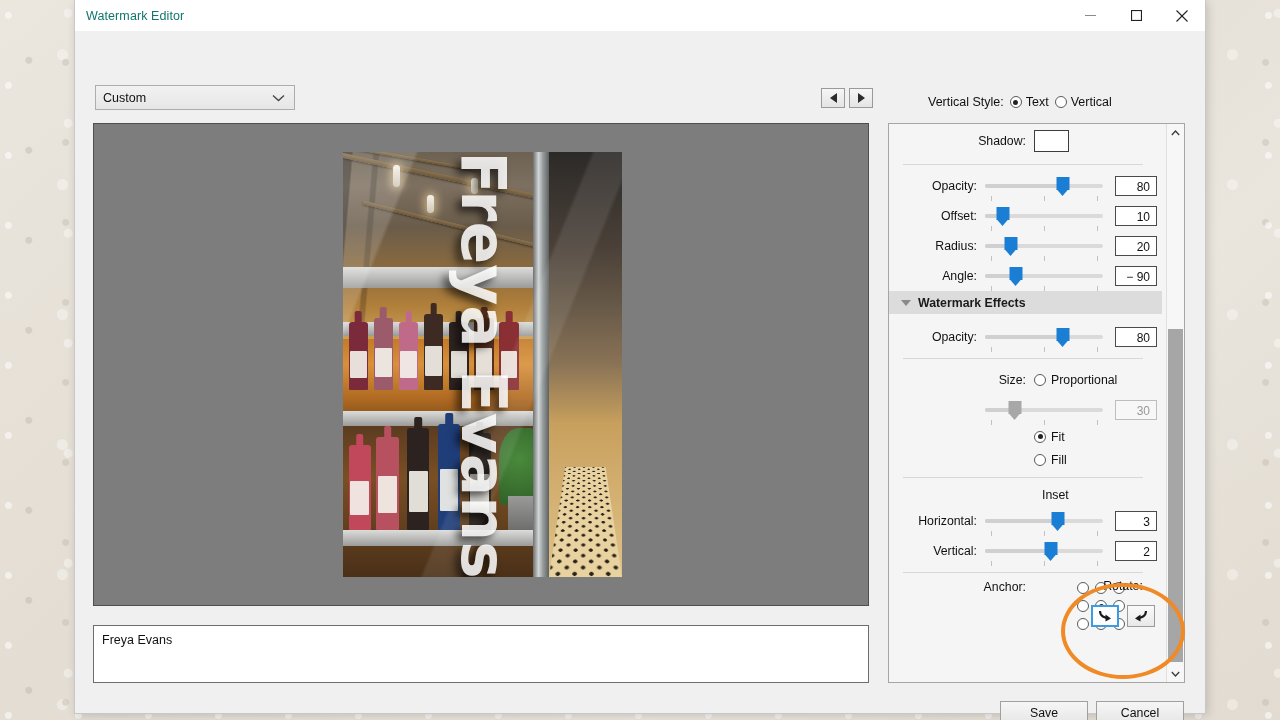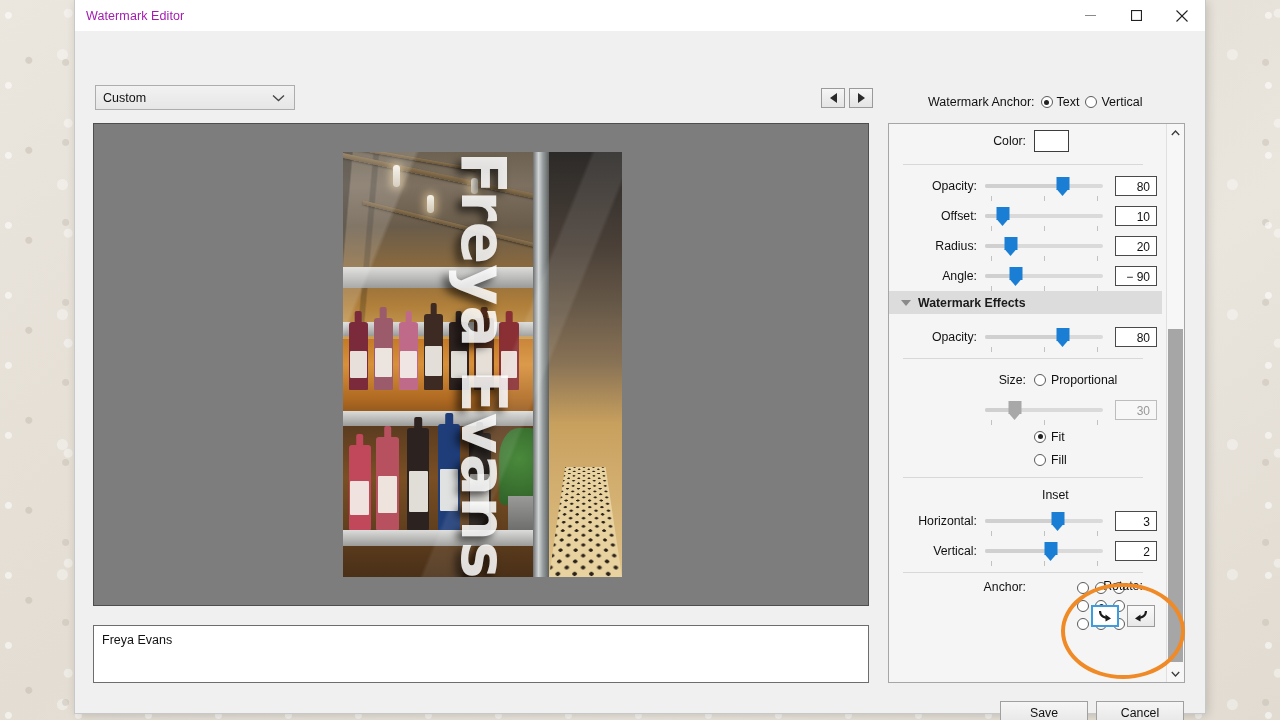--- a/index.html
+++ b/index.html
@@ -32,21 +32,21 @@
     background: #f0f0f0;
     box-shadow: 0 0 0 1px #c8c8c8, 2px 2px 10px rgba(0,0,0,0.18);
     display: flex; flex-direction: column;
   }
   .titlebar {
     height: 31px; background: #ffffff;
     display: flex; align-items: center;
     flex: none;
   }
   .title-text {
-    font-size: 12.5px; color: #a21caf; padding-left: 11px;
+    font-size: 12.5px; color: #0f766e; padding-left: 11px;
     letter-spacing: .1px;
   }
   .winbtns { margin-left: auto; display: flex; height: 31px; }
   .winbtn {
     width: 46px; height: 31px;
     display: flex; align-items: center; justify-content: center;
   }
   .winbtn svg { display: block; }
 
   .window-body {
@@ -371,21 +371,21 @@
     <div class="navbtns">
       <div class="navbtn">
           <span class="tri-l"></span>
         </div>
       <div class="navbtn">
           <span class="tri-r"></span>
         </div>
     </div>
 
     <div class="wm-style">
-      <span>Watermark Anchor:</span>
+      <span>Vertical Style:</span>
       <span class="opt">
         <span class="radio on"></span>
         <span>Text</span>
       </span>
       <span class="opt">
         <span class="radio"></span>
         <span>Vertical</span>
       </span>
     </div>
 
@@ -456,21 +456,21 @@
         <div class="watermark">Freya Evans</div>
       </div>
     </div>
 
     <div class="textarea">Freya Evans</div>
 
     <div class="panel">
       <div class="panel-inner">
 
         <div class="color-row">
-          <div class="rlabel">Color:</div>
+          <div class="rlabel">Shadow:</div>
           <div class="swatch"></div>
         </div>
 
         <div class="divider"></div>
 
 
         <div class="row">
           <div class="rlabel">Opacity:</div>
           <div class="slider">
             <div class="track">

